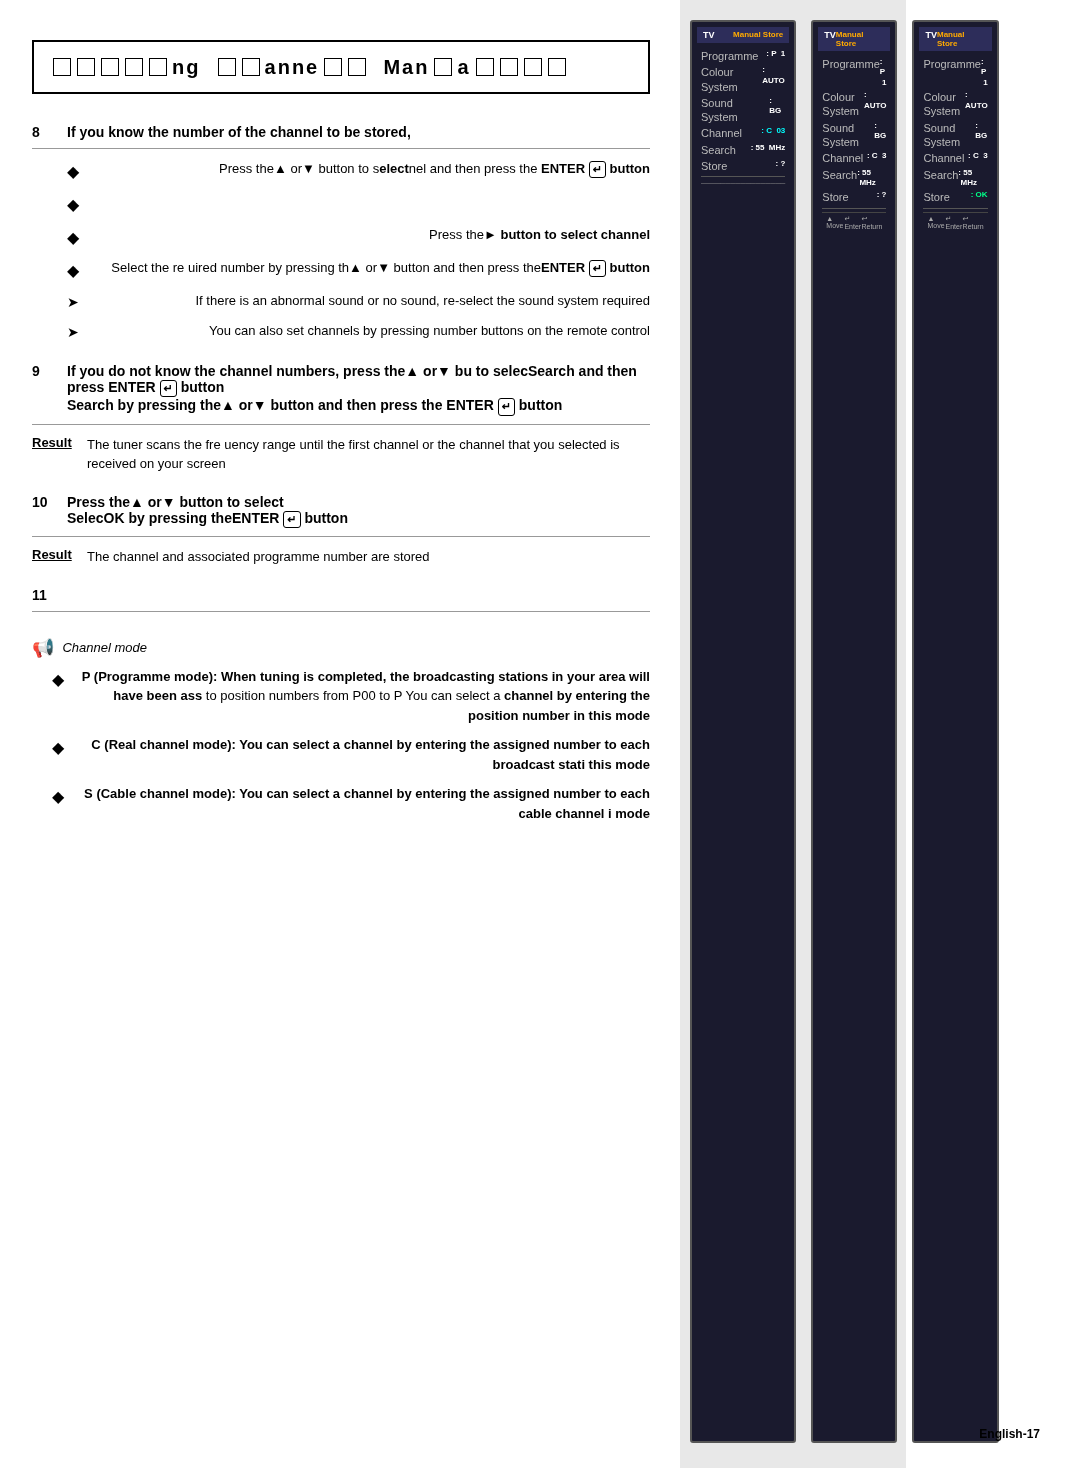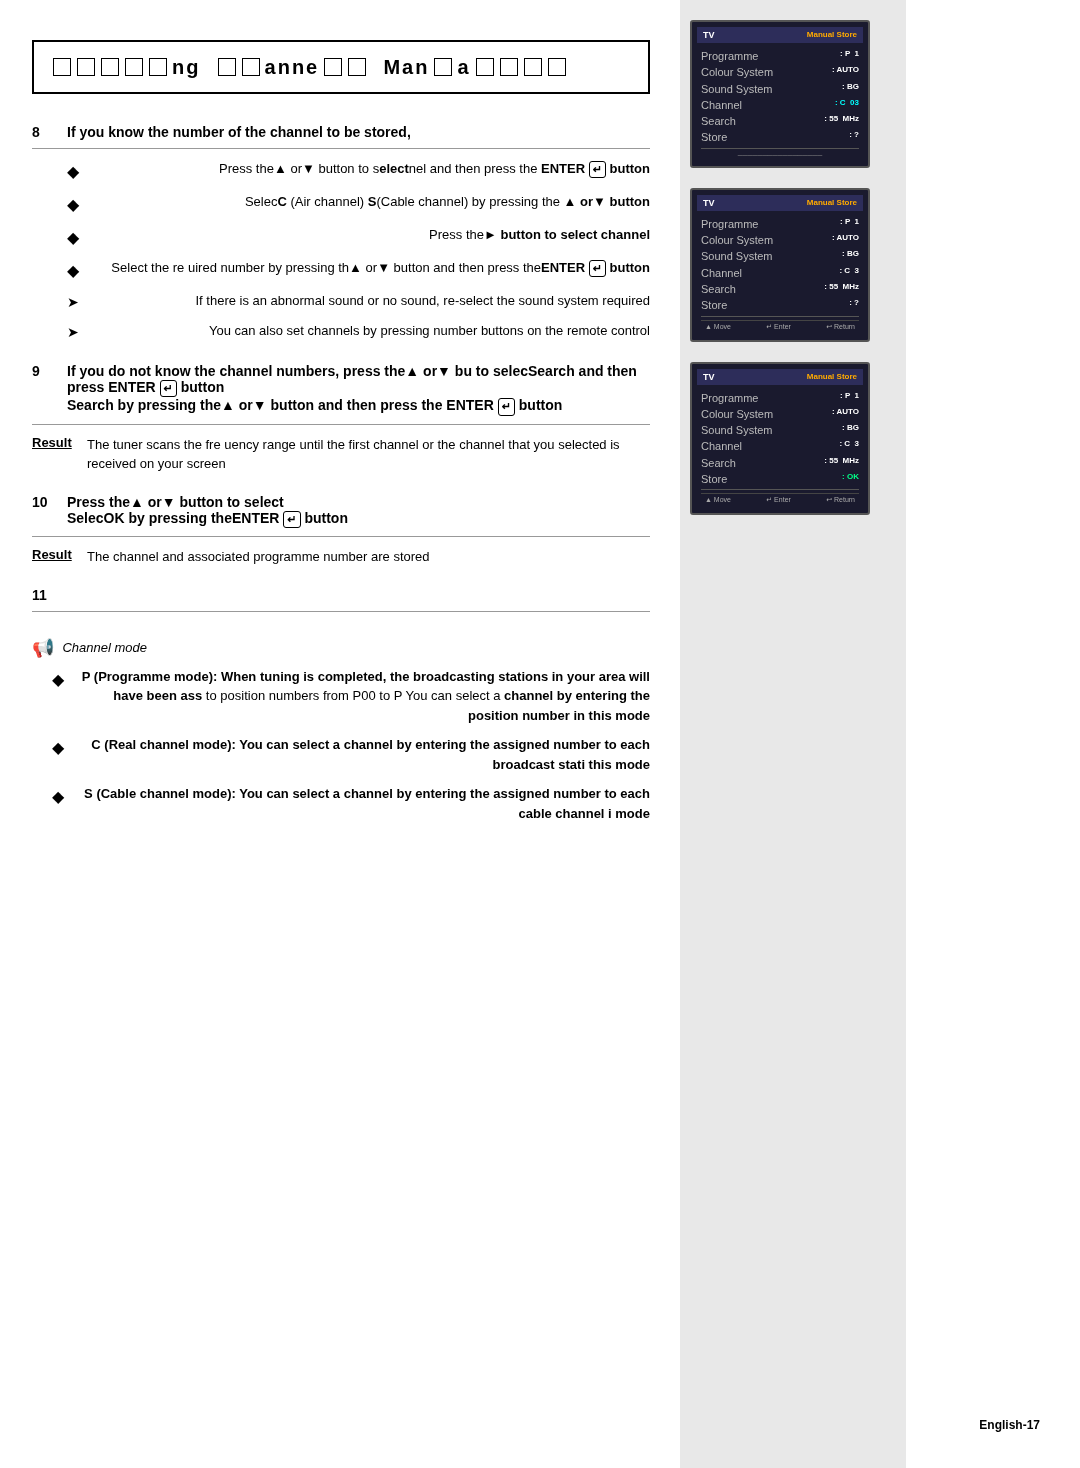--- a/index.html
+++ b/index.html
@@ -24,21 +24,21 @@
       flex: 1;
       padding: 40px 30px 40px 32px;
       max-width: 680px;
     }
 
     .right-panel {
       width: 226px;
       background: #e8e8e8;
       padding: 20px 10px;
       display: flex;
-      flex-direction: column;
+      flex-direction: row;
       gap: 15px;
     }
 
     .title-box {
       border: 2px solid #000;
       padding: 12px 18px;
       margin-bottom: 30px;
       font-size: 22px;
       font-weight: bold;
       letter-spacing: 2px;
@@ -238,21 +238,21 @@
     }
 
     .tv-separator {
       border: none;
       border-top: 1px solid #555;
       margin: 3px 0;
     }
 
     .page-footer {
       position: absolute;
-      bottom: 36px;
+      bottom: 27px;
       right: 40px;
       font-size: 12px;
       font-weight: bold;
       margin-top: 44px;
     }
 
     .enter-btn {
       display: inline-block;
       border: 1px solid #000;
       border-radius: 3px;
@@ -298,23 +298,20 @@
       </div>
       <ul class="bullet-list">
         <li class="bullet-item">
           <span class="diamond">◆</span>
           <span class="bullet-text">
             Press the▲ or▼ button to s<span class="bold">elect</span>nel and then press the <span class="bold">ENTER <span class="enter-btn">↵</span> button</span>
           </span>
         </li>
         <li class="bullet-item">
           <span class="diamond">◆</span>
-          <span class="bullet-text">
-            Selec<span class="bold">C</span> (Air channel) <span class="bold">S</span>(Cable channel) by pressing the <span class="bold">▲ or▼ button</span>
-          </span>
         </li>
         <li class="bullet-item">
           <span class="diamond">◆</span>
           <span class="bullet-text">
             Press the► <span class="bold">button to select channel</span>
           </span>
         </li>
         <li class="bullet-item">
           <span class="diamond">◆</span>
           <span class="bullet-text">

